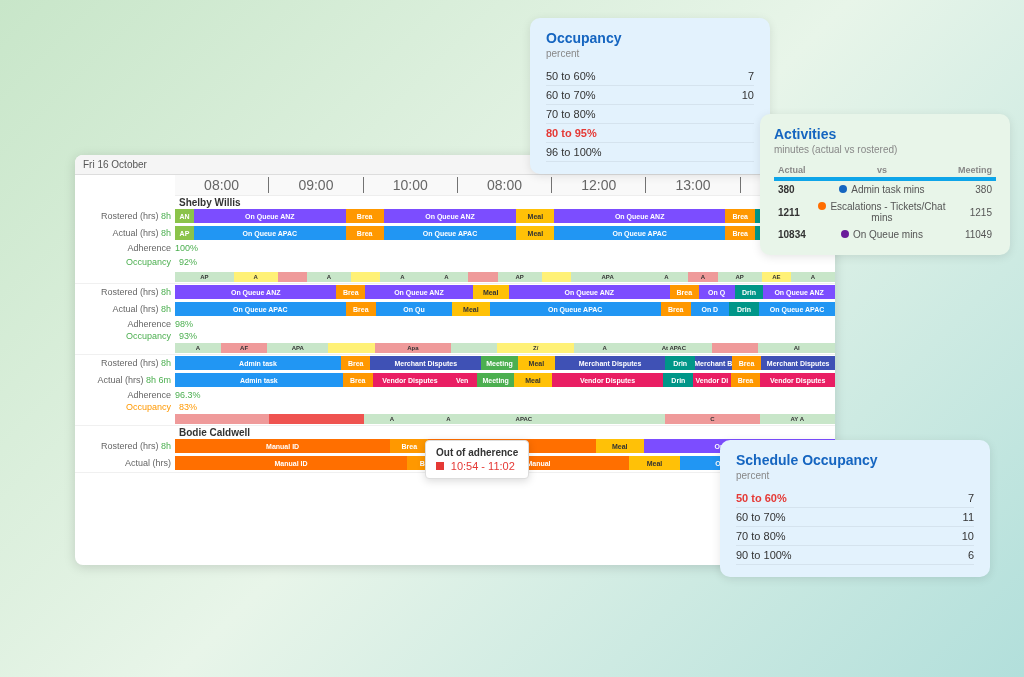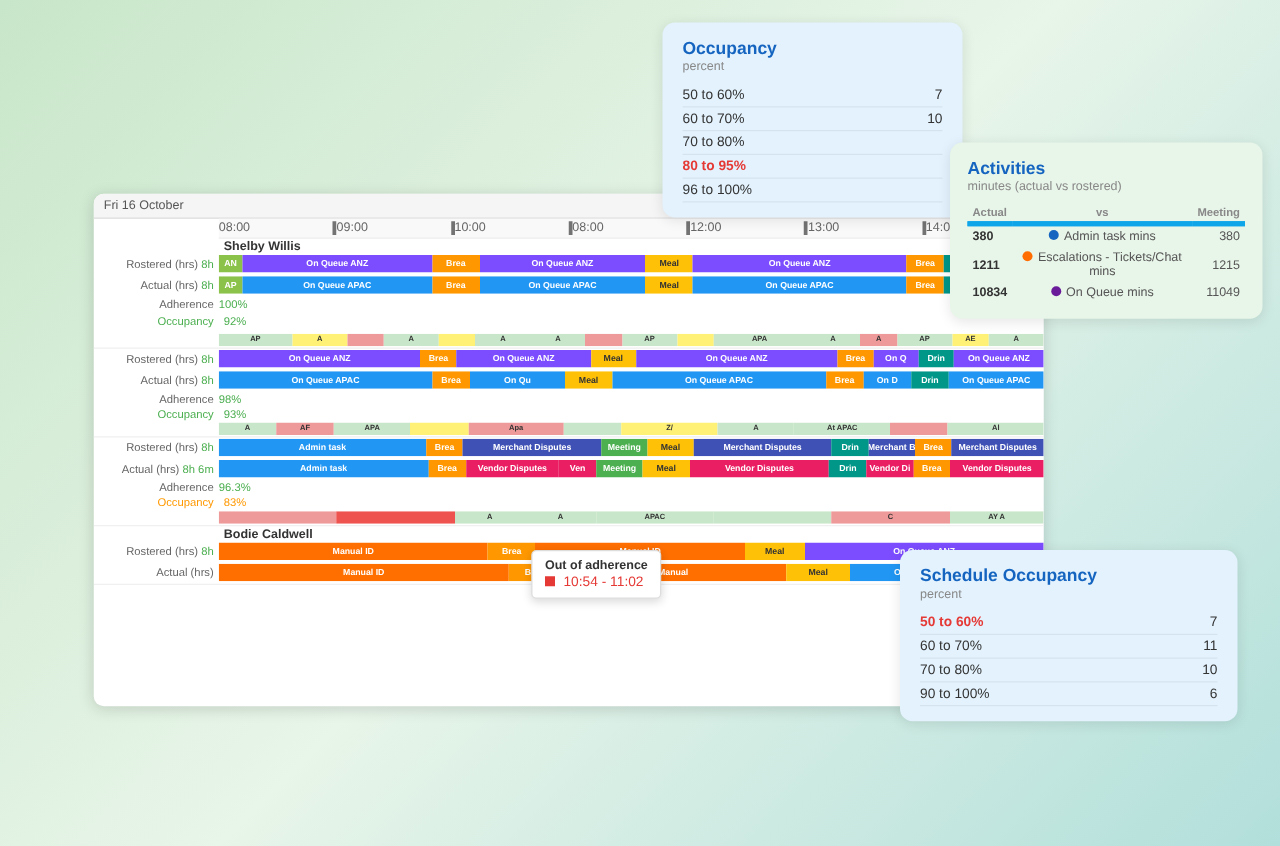--- a/index.html
+++ b/index.html
@@ -44,24 +44,24 @@
     .time-header {
       display: flex;
       margin-left: 100px;
       background: #f9f9f9;
       border-bottom: 1px solid #eee;
       padding: 2px 0;
     }
 
     .time-slot {
       flex: 1;
-      text-align: left;
-      font-size: 10px;
+      text-align: center;
+      font-size: 14px;
       color: #666;
-      border-right: 3px solid #737373;
+      border-right: 1px solid #737373;
     }
 
     .agent-section {
       border-bottom: 1px solid #f0f0f0;
     }
 
     .agent-name {
       font-size: 10px;
       font-weight: bold;
       color: #333;

